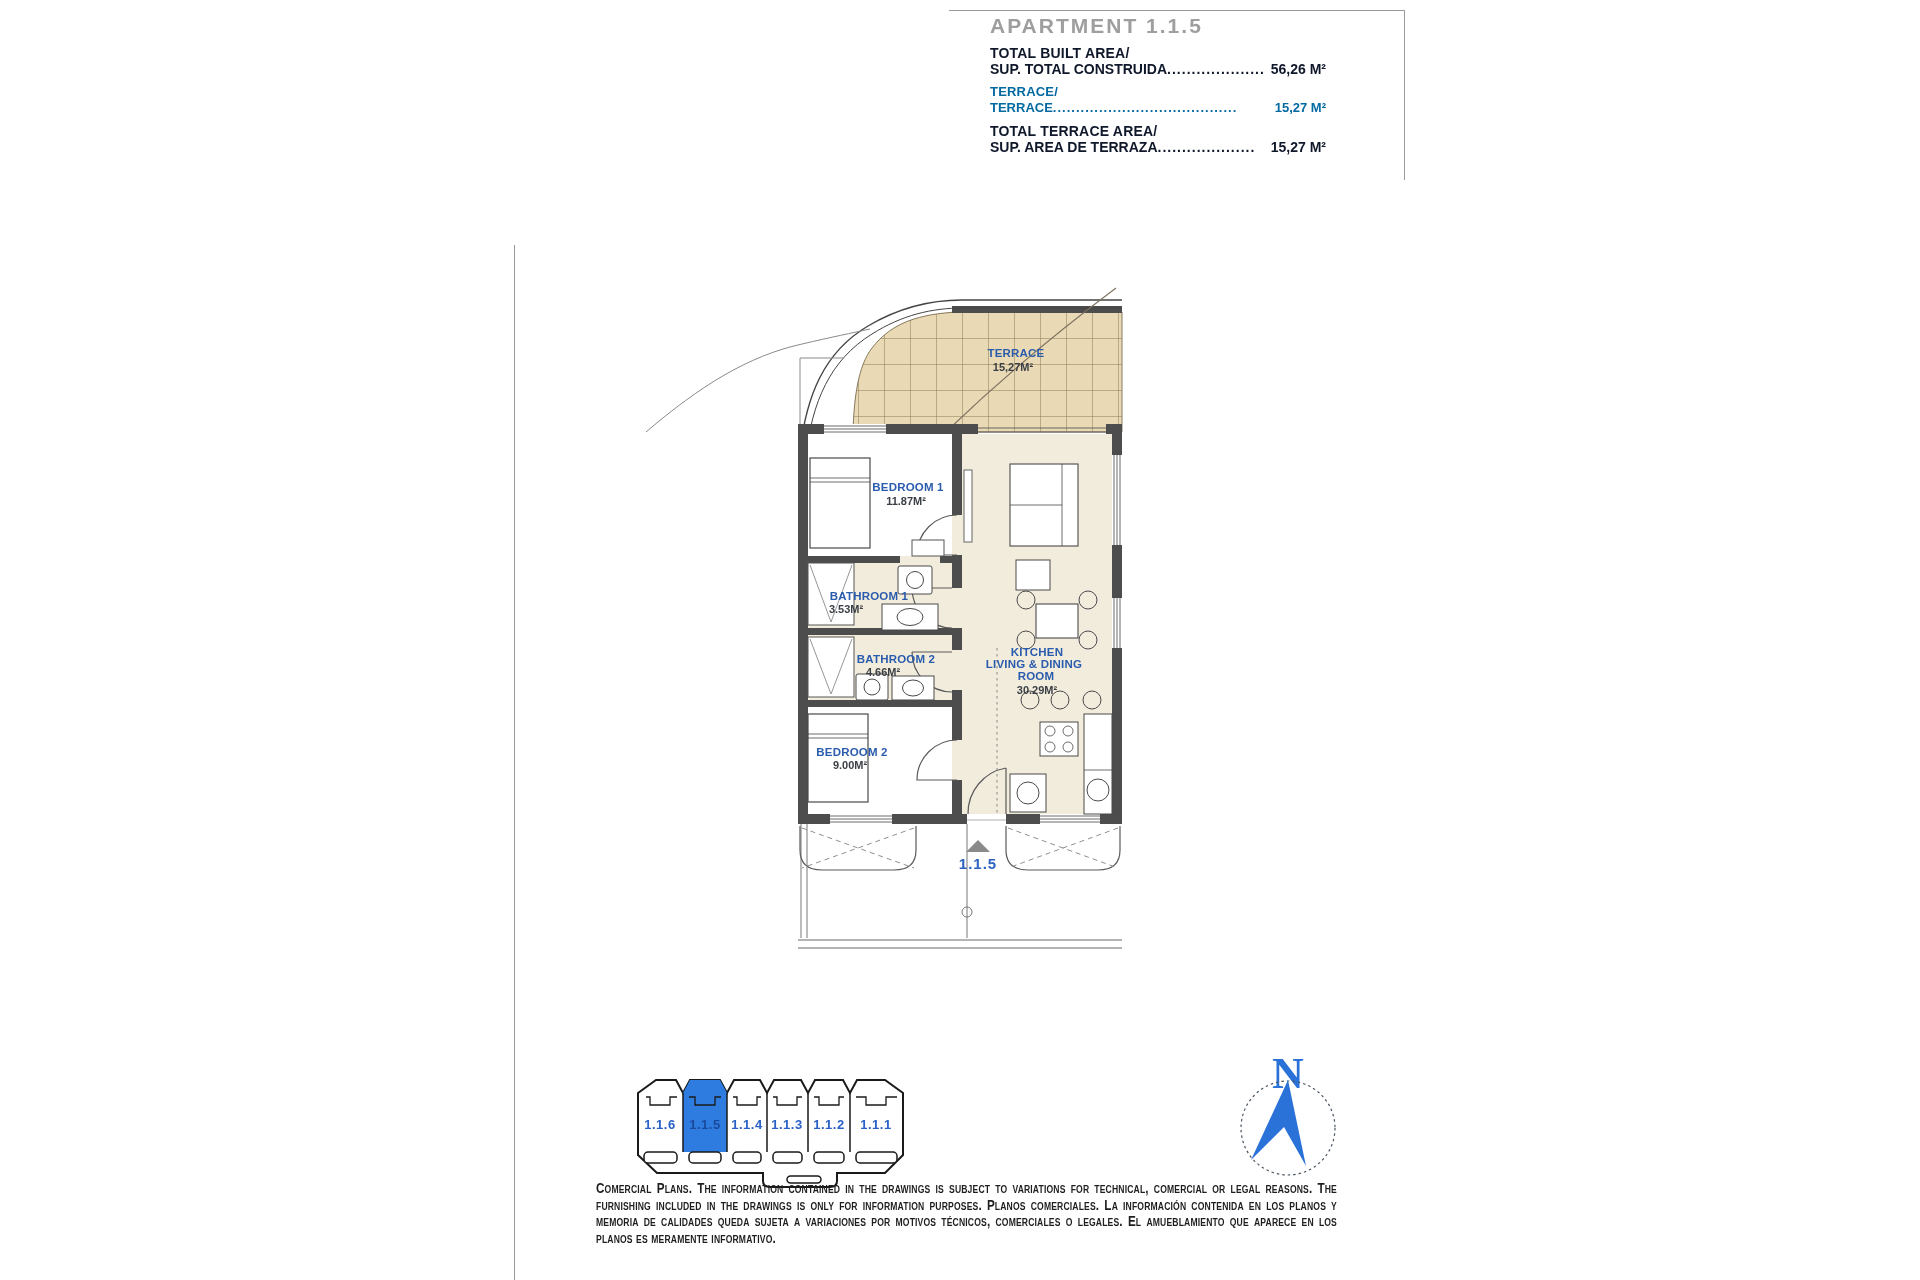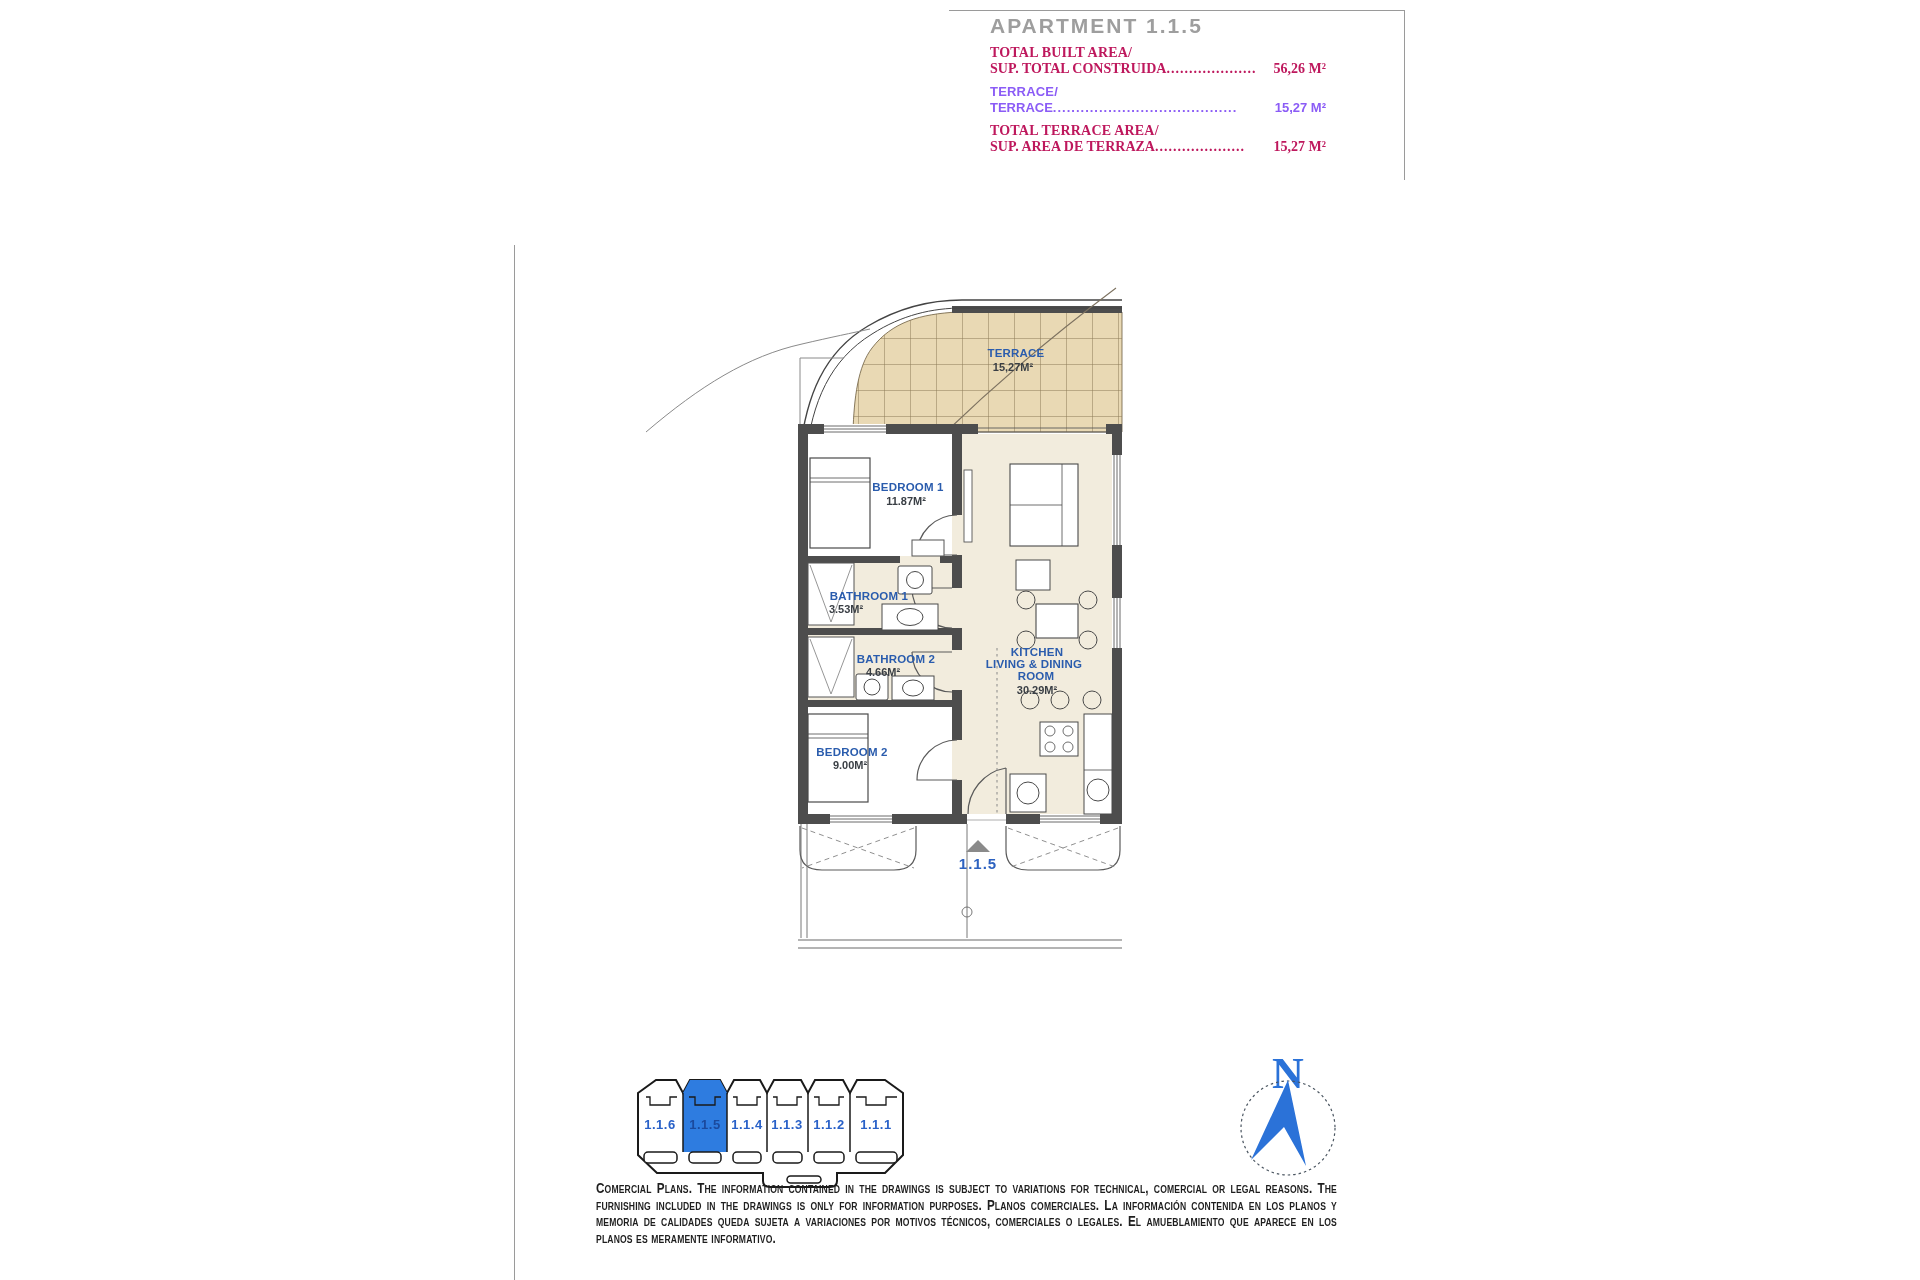--- a/index.html
+++ b/index.html
@@ -7,22 +7,22 @@
         font-family:"Liberation Sans",sans-serif;}
   .frameline{position:absolute;background:#9a9a9a;}
   
   .hdr{position:absolute;left:990px;top:14px;width:336px;}
   .hdr-title{font-size:21px;font-weight:600;color:#9e9e9e;letter-spacing:2px;margin-bottom:7px;white-space:nowrap;}
   .hrow{margin-bottom:7px;}
   .hrow .l1{font-size:14px;font-weight:700;letter-spacing:.2px;line-height:16px;white-space:nowrap;}
   .hrow .l2{display:flex;align-items:baseline;font-size:14px;font-weight:700;line-height:16px;white-space:nowrap;}
   .hrow .dots{flex:1;overflow:hidden;letter-spacing:1px;}
   .hrow .val{margin-left:8px;white-space:nowrap;}
-  .hrow.blue{color:#be185d;font-family:Liberation Serif, serif;}
-  .hrow.gray{color:#8b5cf6;font-weight:600;}
+  .hrow.blue{color:#0f172a;}
+  .hrow.gray{color:#0369a1;font-weight:600;}
   .hrow.gray .l1,.hrow.gray .l2{font-size:13px;font-weight:600;}
   
   svg{position:absolute;overflow:visible;}
   .roomlbl{font-size:11.5px;font-weight:700;fill:#2a5cad;letter-spacing:.2px;}
   .arealbl{font-size:11px;font-weight:700;fill:#3a3f45;}
   .unitlbl{font-size:13px;font-weight:700;fill:#2961c8;letter-spacing:.5px;}
   .unitlbl.hl{fill:#1b4a9d;}
   .pointerlbl{font-size:15px;font-weight:700;fill:#2d62c0;letter-spacing:1px;}
   .northlbl{font-family:"Liberation Serif",serif;font-size:44px;font-weight:700;fill:#2b72d8;}
   

